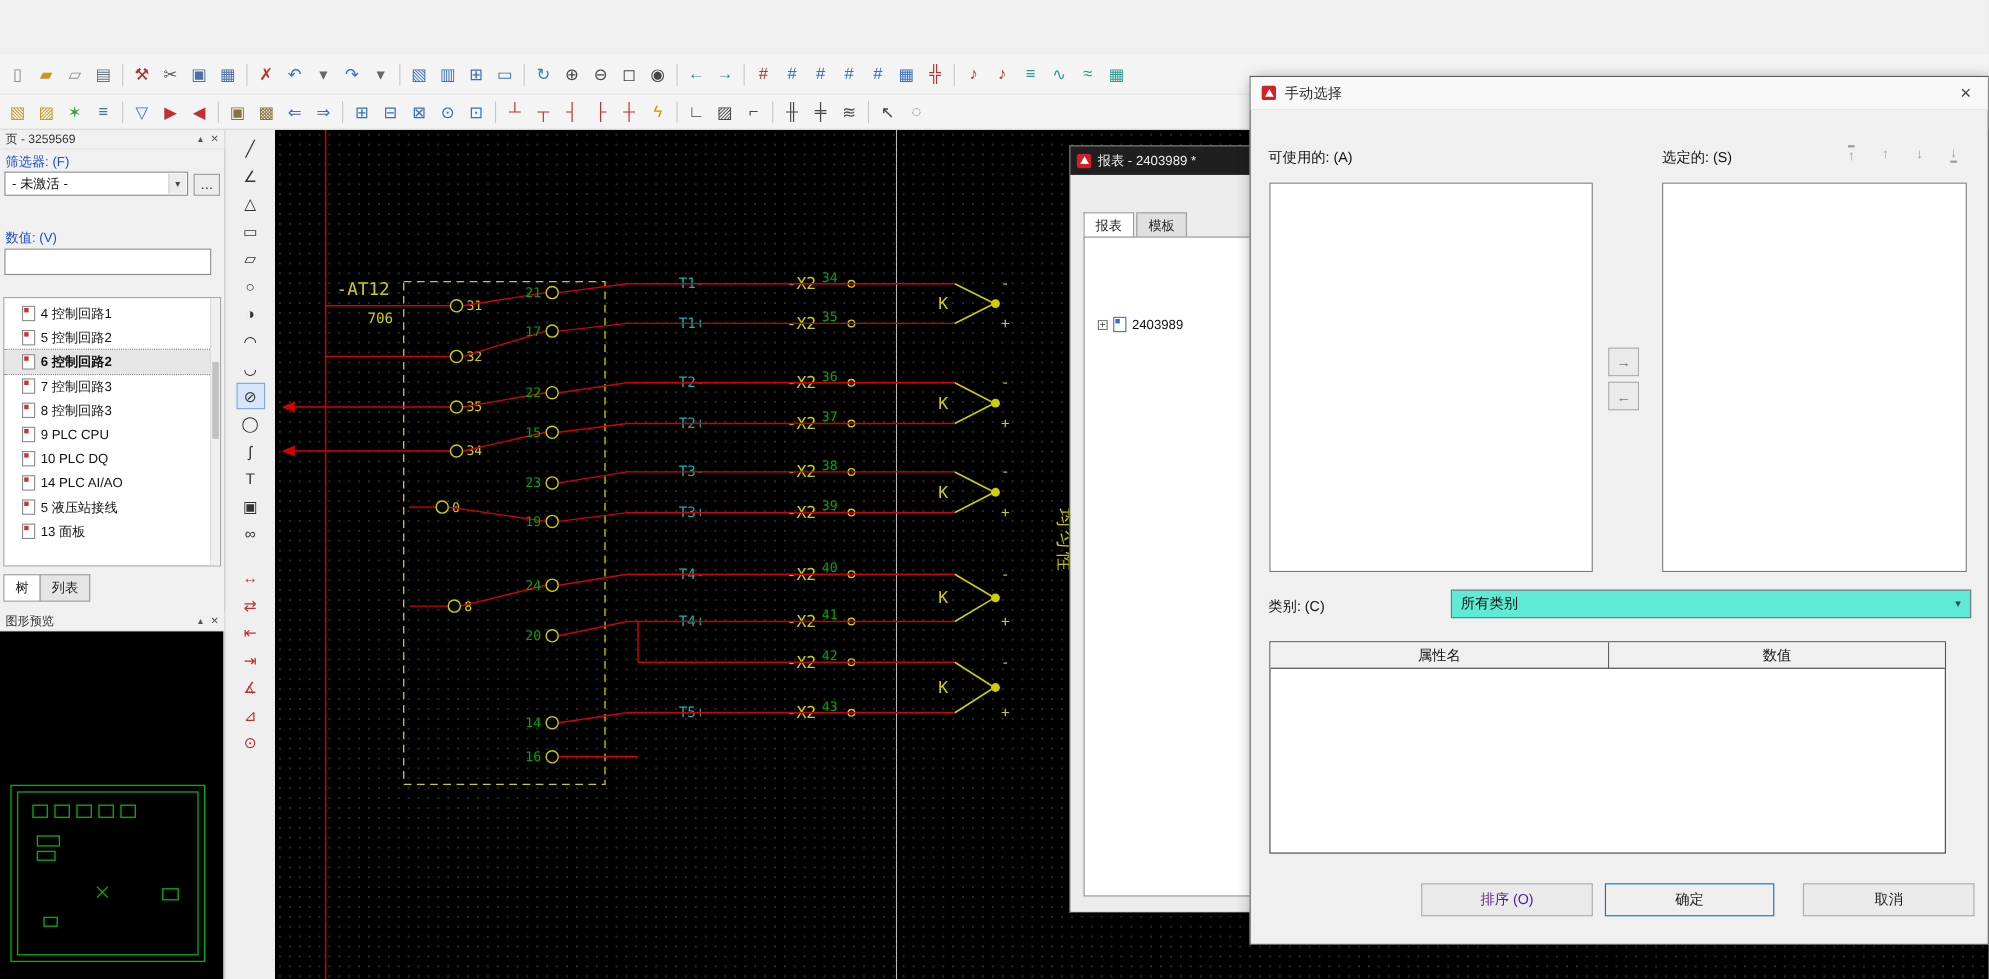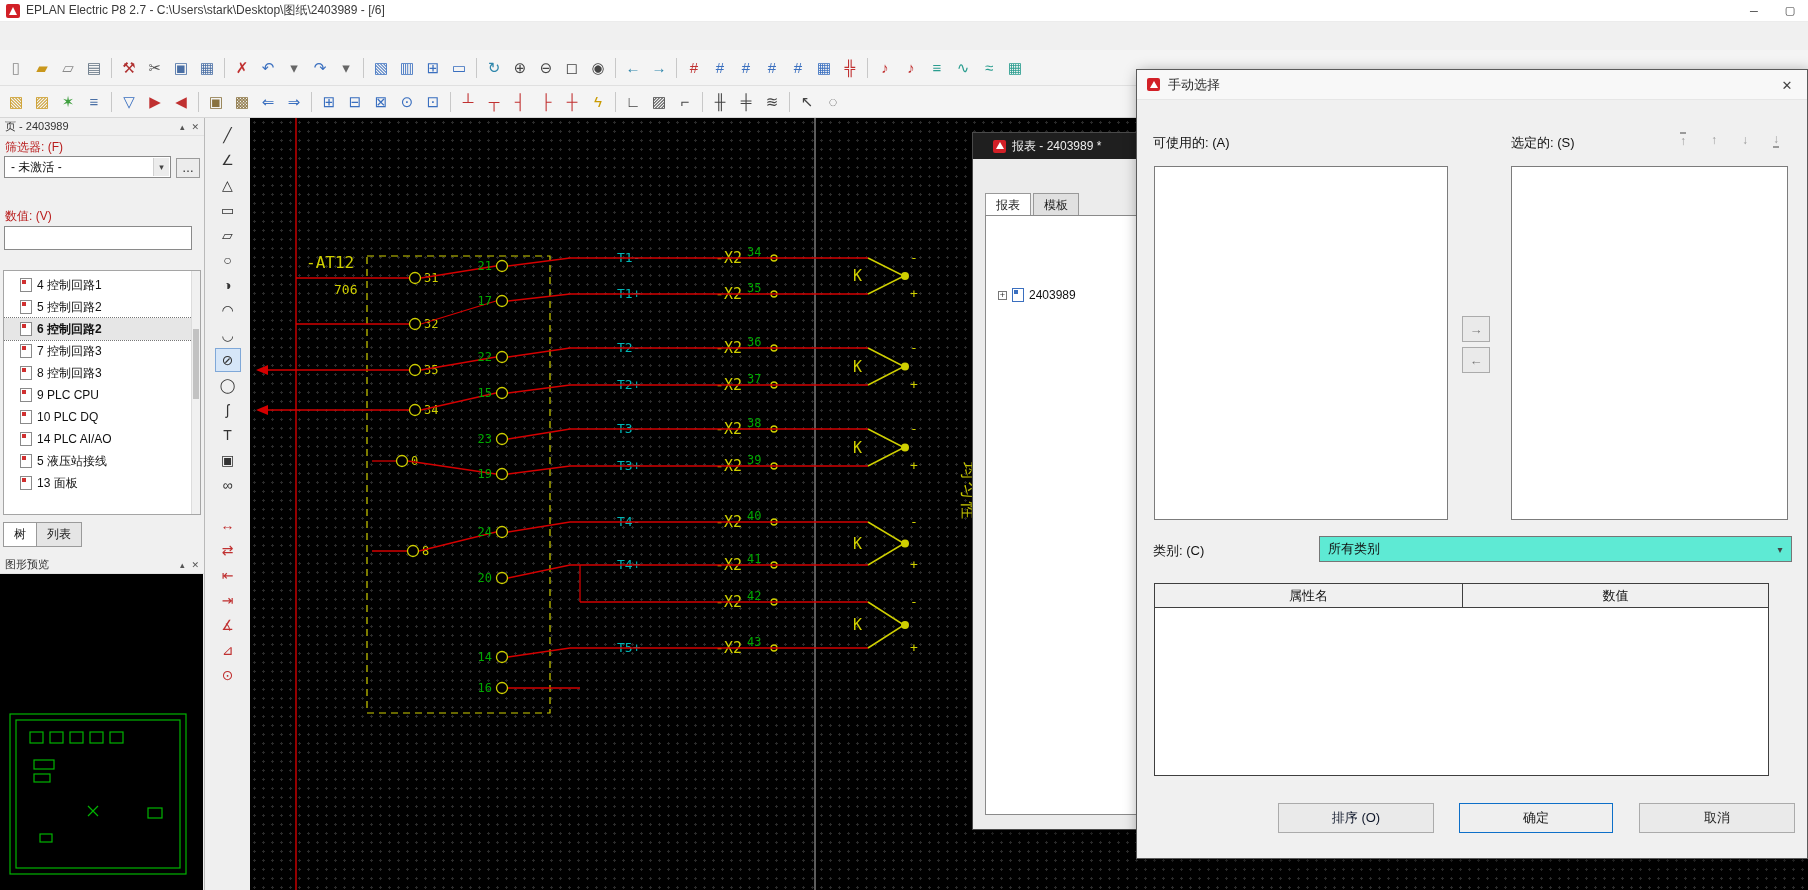--- a/index.html
+++ b/index.html
@@ -33,21 +33,21 @@
   .tbi{width:24px;height:24px;display:flex;align-items:center;justify-content:center;
     font-size:15px;margin:0 1px;border-radius:2px;flex:none}
   .tbsep{width:1px;height:20px;background:#c8c8c8;margin:0 4px;flex:none}
 
   
   #left-panel{position:absolute;left:0;top:118px;width:205px;height:772px;background:#f0f0f0;
     border-right:1px solid #b9b9b9;z-index:2}
   .panel-header{position:absolute;left:0;right:0;height:18px;display:flex;align-items:center;
     font-size:11px;color:#333;padding:0 5px;background:#f0f0f0;border-bottom:1px solid #e2e2e2}
   .panel-hbtns{margin-left:auto;display:flex;gap:7px;font-size:9px;color:#555}
-  .fld-label{position:absolute;left:5px;font-size:12px;color:#b91c1c}
+  .fld-label{position:absolute;left:5px;font-size:12px;color:#1d4ed8}
   .filter-row{position:absolute;left:4px;right:4px;top:38px;height:22px;display:flex;align-items:flex-end}
   .combo{position:relative;height:22px;background:#fff;border:1px solid #8a8a8a;font-size:12px;
     display:flex;align-items:center;padding:0 20px 0 6px;flex:1;color:#111}
   .combo .arrow{position:absolute;right:1px;top:1px;bottom:1px;width:16px;display:flex;
     align-items:center;justify-content:center;font-size:9px;color:#444;background:#ececec;border-left:1px solid #d0d0d0}
   .browse-btn{width:24px;height:20px;border:1px solid #9b9b9b;background:#ececec;font-size:12px;
     display:flex;align-items:center;justify-content:center;margin-left:5px;color:#222;flex:none}
   .text-input{position:absolute;left:4px;right:12px;top:108px;height:24px;background:#fff;
     border:1px solid #8a8a8a;font-size:12px;padding:0 5px;font-family:inherit}
   .tree{position:absolute;left:3px;right:3px;top:152px;height:245px;background:#fff;
@@ -75,21 +75,21 @@
 
   
   #canvas{position:absolute;left:250px;top:118px;width:1558px;height:772px;background-color:#000;
     background-image:radial-gradient(circle,#2b2b2b 1px,transparent 1.2px);background-size:9px 9px;z-index:1}
   #schematic-svg{position:absolute;left:0;top:0}
 
   
   #report-dialog{position:absolute;left:972px;top:132px;width:220px;height:698px;background:#ececec;
     border:1px solid #4a4a4a;box-shadow:2px 3px 10px rgba(0,0,0,.55);z-index:5}
   .rd-title{height:26px;background:#1f1f1f;color:#eee;display:flex;align-items:center;gap:6px;
-    padding:0 20px;font-size:12px;white-space:nowrap;overflow:hidden}
+    padding:0 6px;font-size:12px;white-space:nowrap;overflow:hidden}
   .rd-logo{width:13px;height:13px;background:#d22027;border-radius:2px;position:relative;flex:none}
   .rd-logo::after{content:"";position:absolute;left:2.5px;top:2.5px;border-left:4px solid transparent;
     border-right:4px solid transparent;border-bottom:7px solid #fff}
   .rd-tabs{position:absolute;left:12px;top:60px;display:flex}
   .rd-tab{font-size:12px;padding:3px 10px;border:1px solid #999;background:#e0e0e0;color:#222;margin-right:2px}
   .rd-tab.active{background:#fff;border-bottom-color:#fff}
   .rd-content{position:absolute;left:12px;top:82px;width:200px;height:600px;background:#fff;border:1px solid #8a8a8a}
   .rd-tree-row{display:flex;align-items:center;gap:5px;font-size:12px;color:#111;margin:72px 0 0 12px}
   .rd-exp{width:9px;height:9px;border:1px solid #777;font-size:9px;line-height:7px;text-align:center;
     color:#333;background:#fff;flex:none}
@@ -121,37 +121,29 @@
   #category-combo .arrow{position:absolute;right:1px;top:1px;bottom:1px;width:20px;display:flex;
     align-items:center;justify-content:center;font-size:10px;color:#444}
   .sd-table{position:absolute;left:17px;top:513px;width:615px;height:193px;border:1px solid #3f3f3f;background:#fff}
   .sd-thead{display:flex;height:24px}
   .sd-th{background:#f0f0f0;border-right:1px solid #3f3f3f;border-bottom:1px solid #3f3f3f;
     display:flex;align-items:center;justify-content:center;font-size:13px;color:#111}
   .sd-th:first-child{width:308px}
   .sd-th:last-child{flex:1;border-right:none}
   .sd-btn{position:absolute;top:733px;height:30px;background:#eaeaea;border:1px solid #ababab;
     font-size:13px;display:flex;align-items:center;justify-content:center;color:#1c1c1c}
-  #btn-sort{left:141px;width:156px;color:#0f172a}
+  #btn-sort{left:155px;width:156px;color:#4c1d95}
   #btn-ok{left:322px;width:154px;border:1px solid #0d6fc8;background:#efefef}
   #btn-cancel{left:502px;width:156px}
 </style>
 </head>
 <body>
 
 <div id="app">
 
-  <div class="titlebar">
-    <div class="eplan-logo"></div>
-    <div class="title-text">EPLAN Electric P8 2.7 - C:\Users\stark\Desktop\图纸\2403989 - [/6]</div>
-    <div class="win-controls">
-      <div class="win-btn">─</div>
-      <div class="win-btn">▢</div>
-    </div>
-  </div>
 
 
   <div class="tbrow" id="toolbar1">
       <div class="tbi" style="color: rgb(138, 138, 138);">▯</div>
       <div class="tbi" style="color: rgb(201, 151, 28);">▰</div>
       <div class="tbi" style="color: rgb(138, 138, 138);">▱</div>
       <div class="tbi" style="color: rgb(96, 112, 128);">▤</div>
       <div class="tbsep"></div>
       <div class="tbi" style="color: rgb(176, 48, 48);">⚒</div>
       <div class="tbi" style="color: rgb(85, 85, 85);">✂</div>
@@ -228,21 +220,21 @@
       <div class="tbi" style="color: rgb(68, 68, 68);">╫</div>
       <div class="tbi" style="color: rgb(68, 68, 68);">╪</div>
       <div class="tbi" style="color: rgb(68, 68, 68);">≋</div>
       <div class="tbsep"></div>
       <div class="tbi" style="color: rgb(68, 68, 68);">↖</div>
       <div class="tbi" style="color: rgb(68, 68, 68);">◌</div>
     </div>
 
   <div id="left-panel">
     <div class="panel-header" style="top:0">
-      <span>页 - 2403989</span>
+      <span>页 - 3259569</span>
       <span class="panel-hbtns">
         <span>▴</span>
         <span>✕</span>
       </span>
     </div>
     <div class="fld-label" style="top:21px">筛选器: (F)</div>
     <div class="filter-row">
       <div class="combo">
         <span>- 未激活 -</span>
         <span class="arrow">▾</span>

